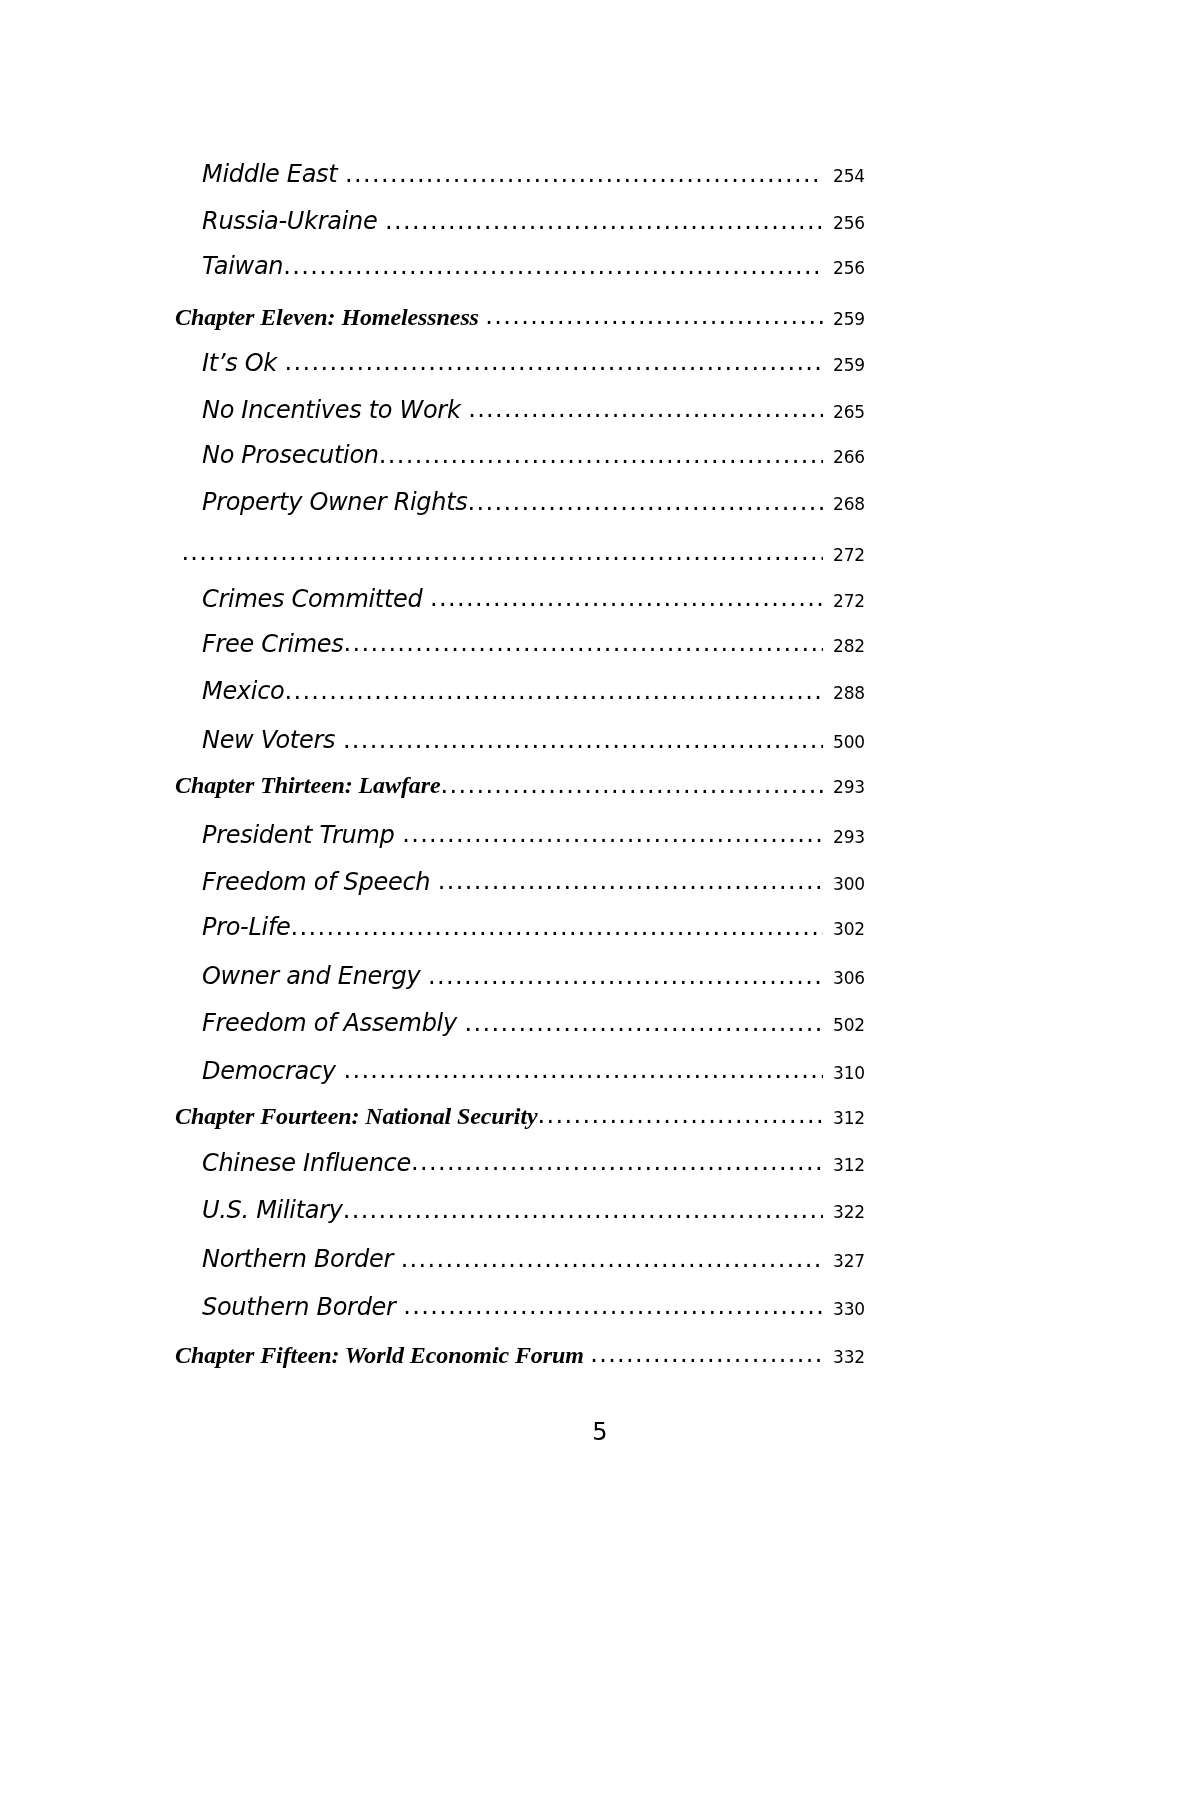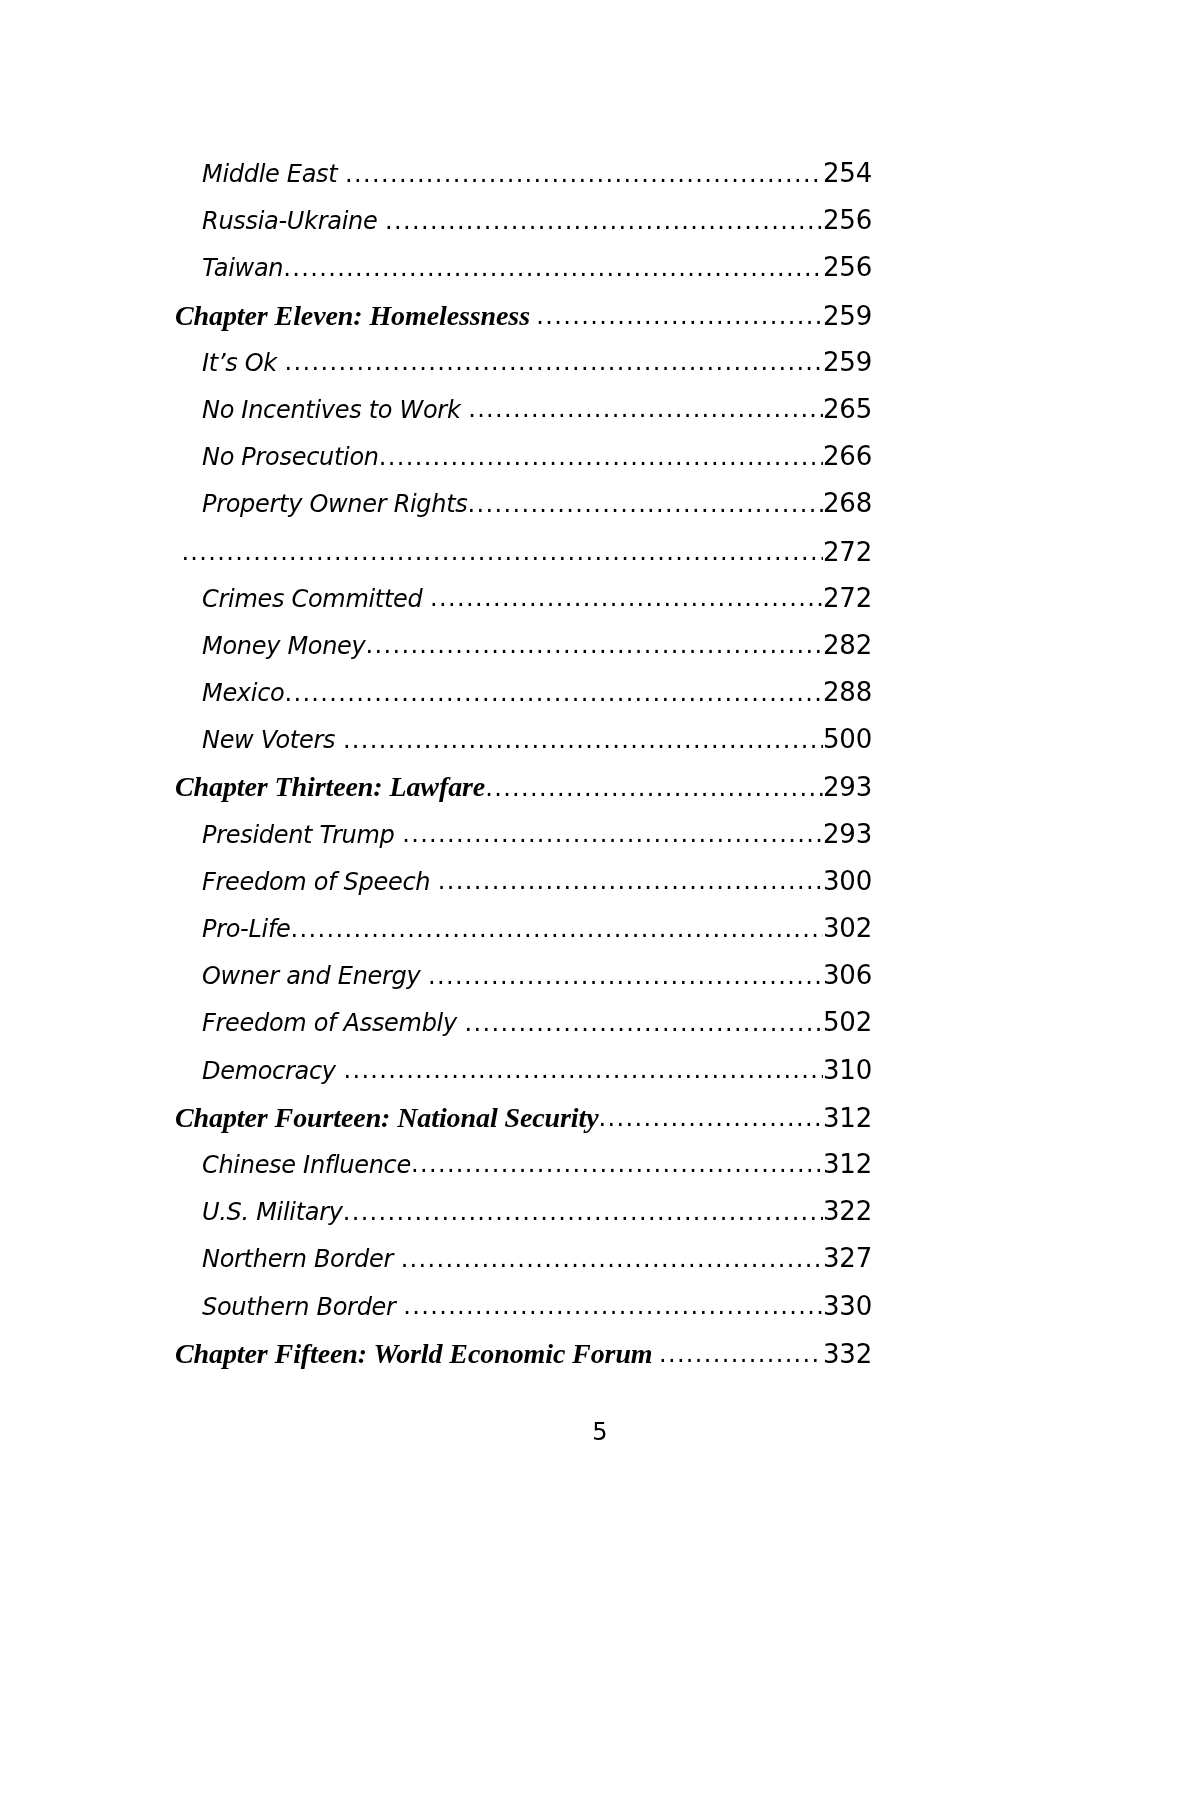--- a/index.html
+++ b/index.html
@@ -38,21 +38,21 @@
     align-items: baseline;
     width: 100%;
     height: 47.2px;
     box-sizing: border-box;
   }
 
   
   .toc-entry.level-chapter .entry-title {
     font-family: "Liberation Serif", "DejaVu Serif", serif;
     font-weight: bold;
-    font-size: 28px;
+    font-size: 24px;
     letter-spacing: -0.1px;
   }
   .toc-entry.level-chapter {
     padding-left: 0px;
   }
 
   
   .toc-entry.level-sub .entry-title {
     font-family: "DejaVu Sans", sans-serif;
     font-weight: normal;
@@ -79,23 +79,23 @@
     font-size: 24px;
     line-height: 1;
     letter-spacing: 1.35px;
     position: relative;
     top: -0.5px;
   }
 
   .entry-page {
     flex: 0 0 auto;
     font-family: "DejaVu Sans", sans-serif;
-    font-size: 26px;
+    font-size: 17px;
     line-height: 1;
-    text-align: left;
+    text-align: center;
     min-width: 52px;
     letter-spacing: -0.2px;
   }
 
   .folio {
     position: absolute;
     left: 0;
     top: 1418px;
     width: 1200px;
     text-align: center;
@@ -162,21 +162,21 @@
         <span class="entry-leader">...........................................................................................................................................................................................................................</span>
         <span class="entry-page">272</span>
       </div>
       <div class="toc-entry level-sub">
         <span class="entry-title">Crimes Committed</span>
         <span class="entry-gap" style="white-space: pre; font-size: 24px; font-family: &quot;DejaVu Sans&quot;, sans-serif;"> </span>
         <span class="entry-leader">...........................................................................................................................................................................................................................</span>
         <span class="entry-page">272</span>
       </div>
       <div class="toc-entry level-sub">
-        <span class="entry-title">Money Money</span>
+        <span class="entry-title">Free Crimes</span>
         <span class="entry-gap" style="white-space: pre; font-size: 24px; font-family: &quot;DejaVu Sans&quot;, sans-serif;"></span>
         <span class="entry-leader">...........................................................................................................................................................................................................................</span>
         <span class="entry-page">282</span>
       </div>
       <div class="toc-entry level-sub">
         <span class="entry-title">Mexico</span>
         <span class="entry-gap" style="white-space: pre; font-size: 24px; font-family: &quot;DejaVu Sans&quot;, sans-serif;"></span>
         <span class="entry-leader">...........................................................................................................................................................................................................................</span>
         <span class="entry-page">288</span>
       </div>

